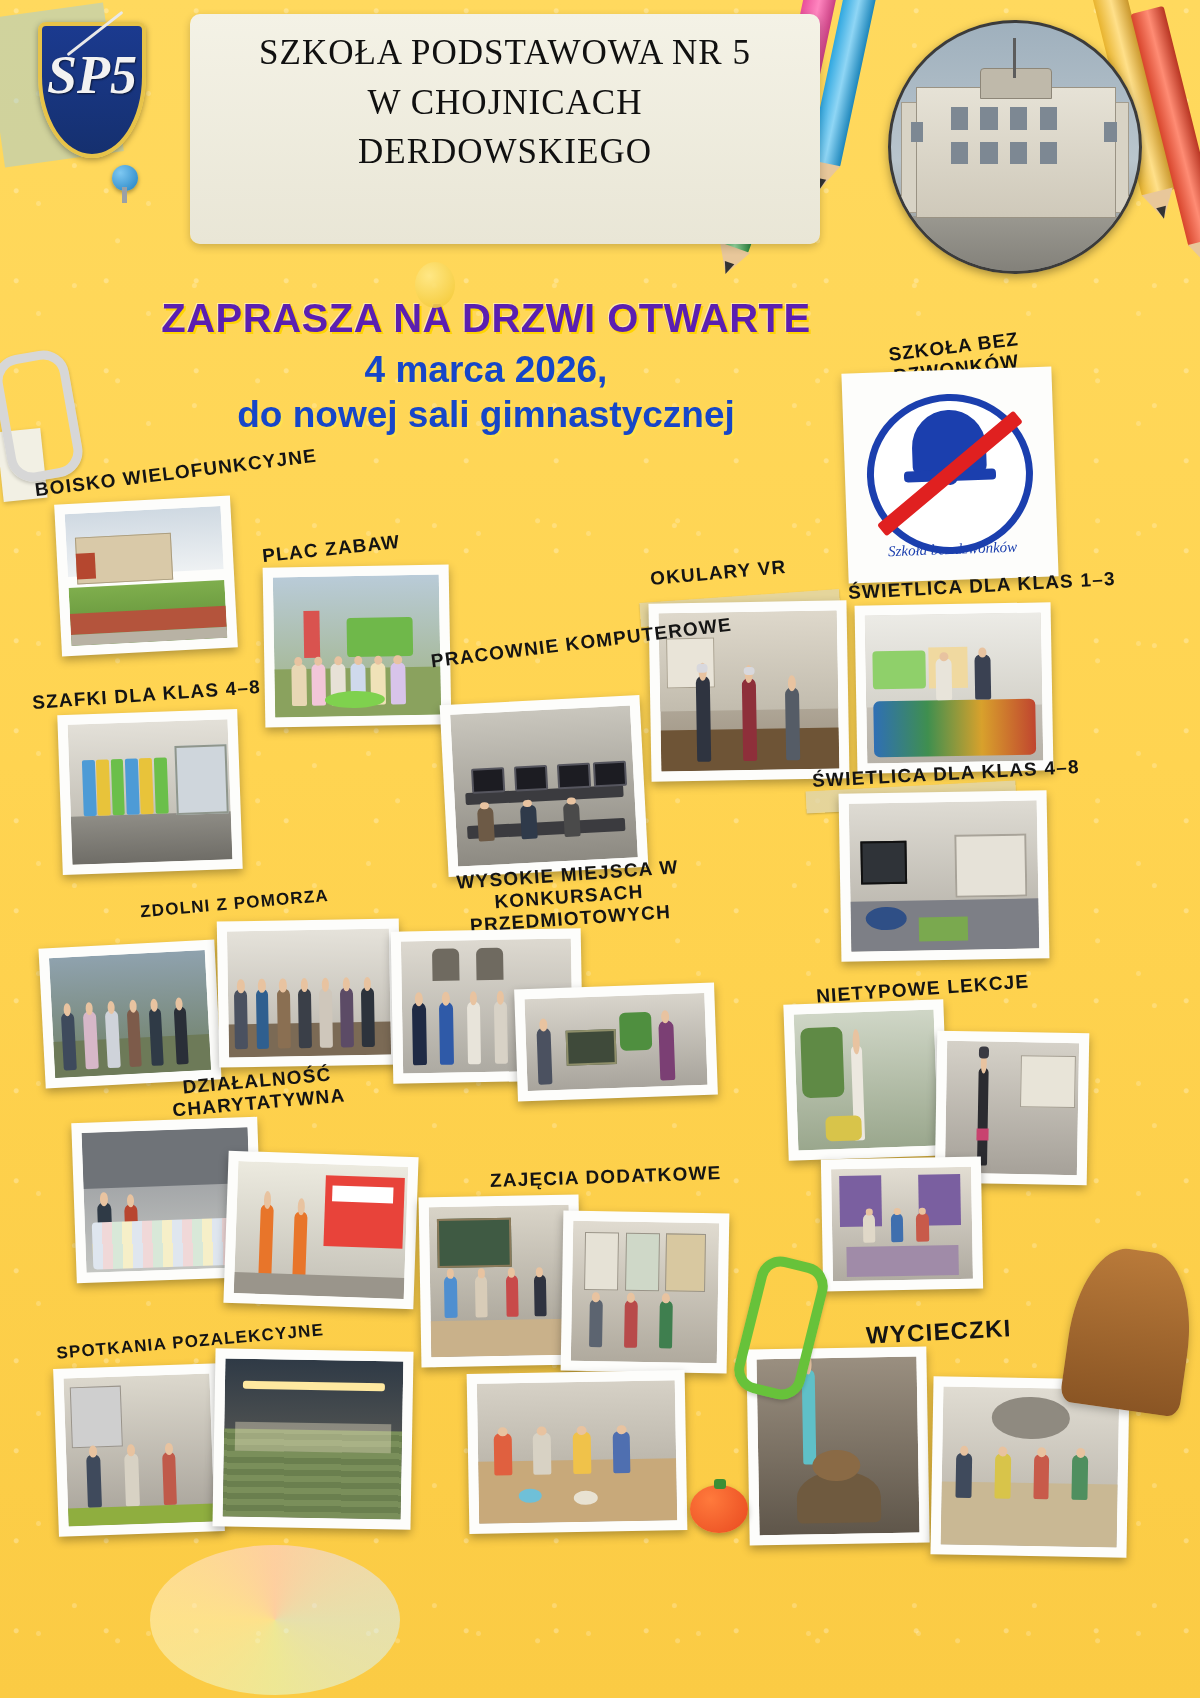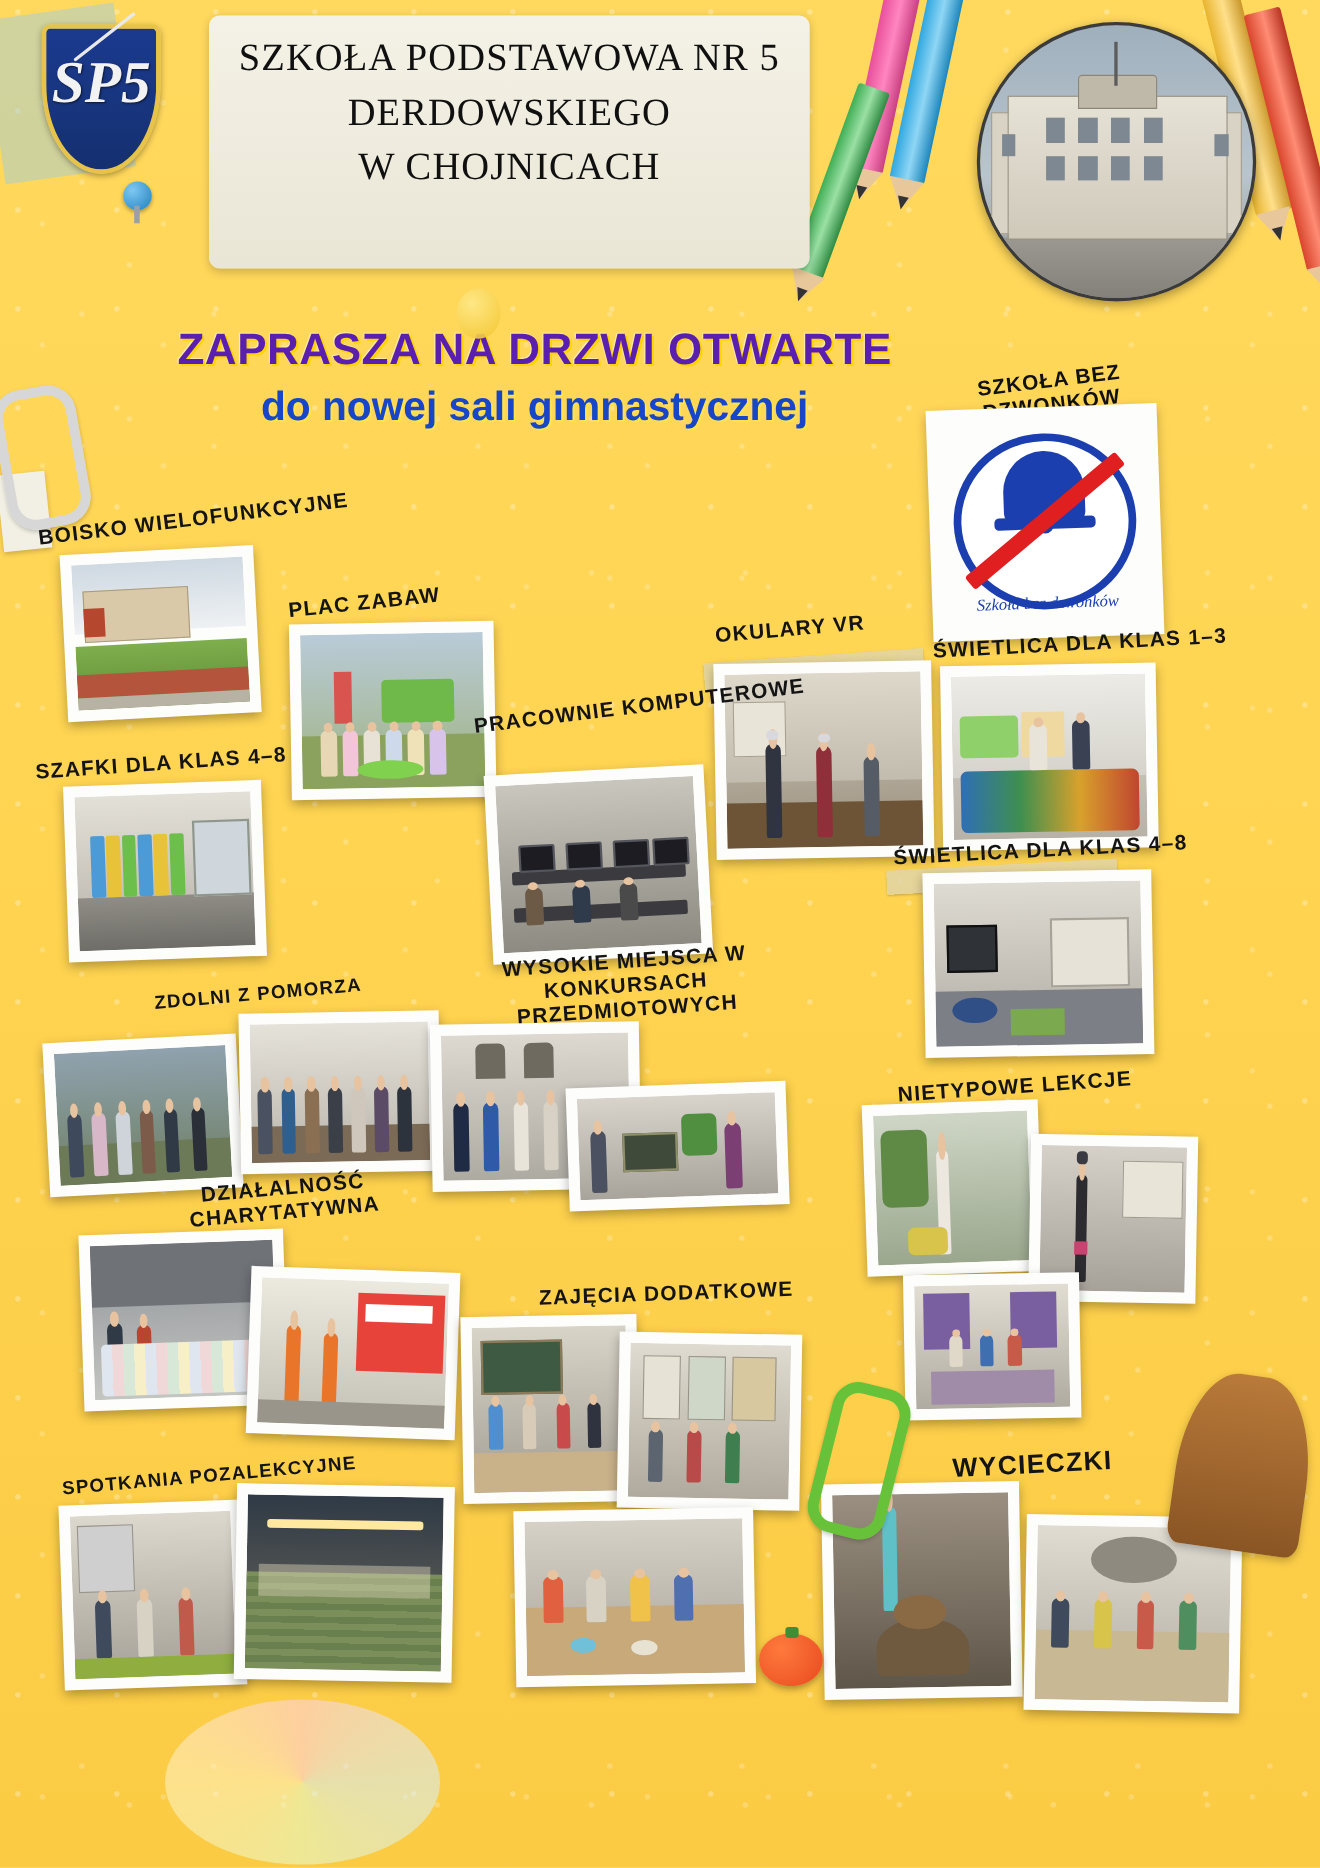--- a/index.html
+++ b/index.html
@@ -40,21 +40,21 @@
   .crest .quill{
     position:absolute;left:18px;top:6px;width:70px;height:3px;background:#e9e9e9;
     transform:rotate(-38deg);border-radius:2px;
   }
   .tape-blue{
     position:absolute;left:-6px;top:10px;width:120px;height:150px;
     background:rgba(150,205,235,.45);transform:rotate(-8deg);
   }
 
   .title-plate{
-    position:absolute;left:190px;top:14px;width:546px;height:230px;
+    position:absolute;left:190px;top:14px;width:630px;height:230px;
     background:linear-gradient(180deg,#f4f2e6 0%, #e9e6d6 100%);
     border-radius:10px;
     box-shadow:0 3px 9px rgba(0,0,0,.2);
     padding:14px 10px 0;
     box-sizing:border-box;
     text-align:center;
   }
   .title-plate .line{
     font-family:"Liberation Serif", serif;
     font-size:35px;letter-spacing:1px;color:#101010;line-height:1.42;
@@ -236,22 +236,22 @@
     <div class="quill"></div>
     <div class="mono">SP5</div>
   </div>
 </div>
 <div class="pin"></div>
 <div class="note"></div>
 <div class="clip"></div>
 
 <div class="title-plate">
   <div class="line">SZKOŁA PODSTAWOWA NR 5</div>
+  <div class="line">W CHOJNICACH</div>
   <div class="line">DERDOWSKIEGO</div>
-  <div class="line">W CHOJNICACH</div>
 </div>
 
 <div class="photo-circle">
   <div class="ground"></div>
   <div class="wing wl"></div>
   <div class="wing wr"></div>
   <div class="bld"></div>
   <div class="roofm"></div>
   <div class="mast"></div>
   <div class="win" style="left:24%;top:34%;width:7%;height:9%"></div>
@@ -261,20 +261,21 @@
   <div class="win" style="left:24%;top:48%;width:7%;height:9%"></div>
   <div class="win" style="left:36%;top:48%;width:7%;height:9%"></div>
   <div class="win" style="left:48%;top:48%;width:7%;height:9%"></div>
   <div class="win" style="left:60%;top:48%;width:7%;height:9%"></div>
   <div class="win" style="left:8%;top:40%;width:5%;height:8%"></div>
   <div class="win" style="left:86%;top:40%;width:5%;height:8%"></div>
 </div>
 
 <div class="invite">
   <div class="l1">ZAPRASZA NA DRZWI OTWARTE</div>
+  <div class="l2">4 marca 2026,</div>
   <div class="l2">do nowej sali gimnastycznej</div>
 </div>
 <div class="balloon"></div>
 
 <div class="badge-caption">SZKOŁA BEZ DZWONKÓW</div>
 <div class="badge">
   <div class="circle"></div>
   <div class="bell"></div>
   <div class="bellbar"></div>
   <div class="slash"></div>

